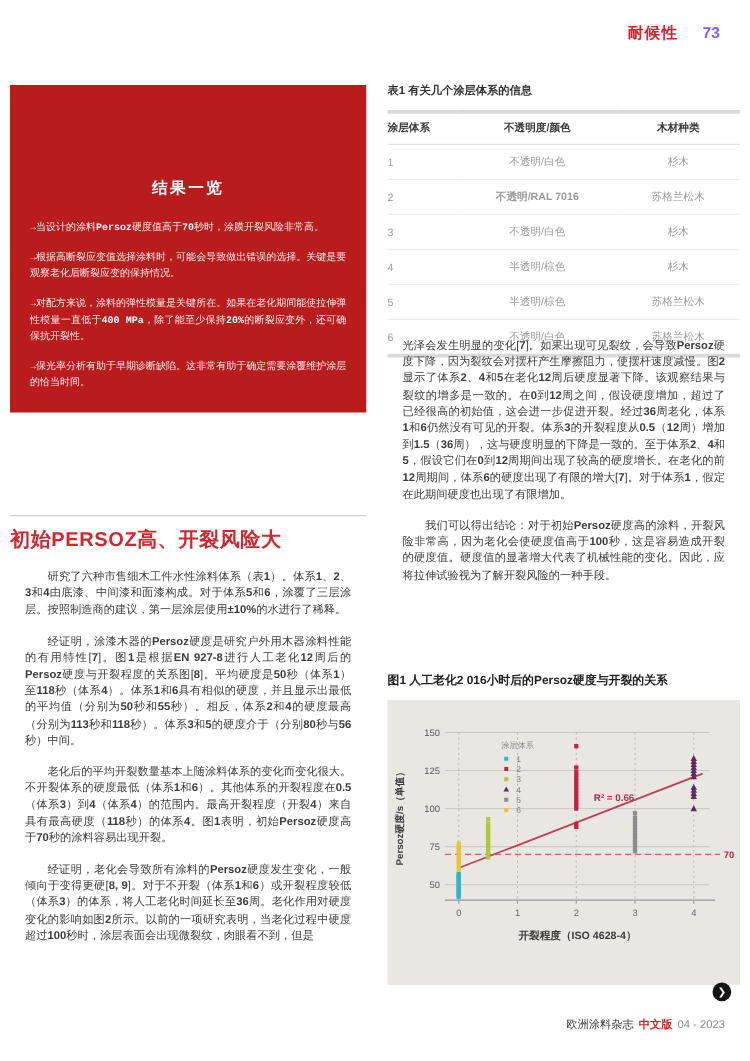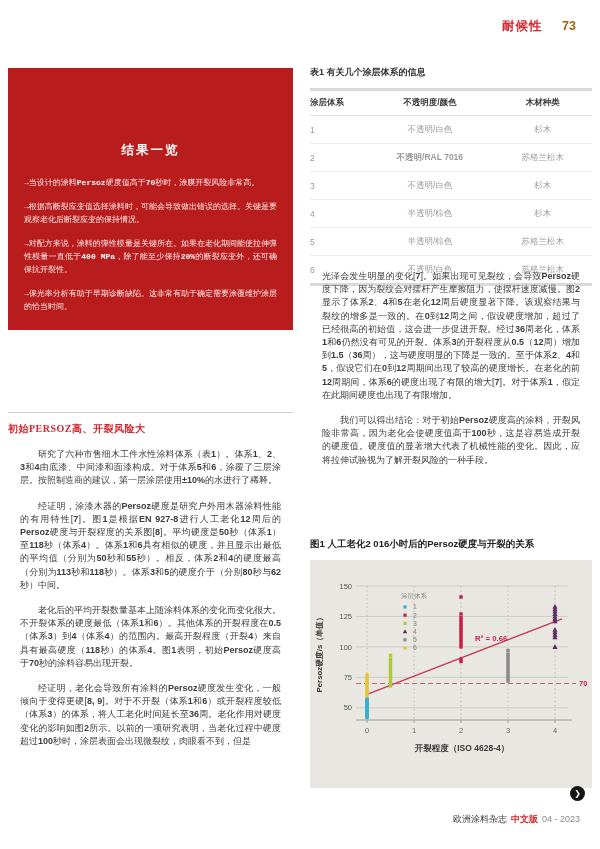--- a/index.html
+++ b/index.html
@@ -1,32 +1,32 @@
 <!DOCTYPE html>
 <html><head>
 <meta charset="utf-8">
 <style>
   html,body{margin:0;padding:0;background:#ffffff;}
   body{font-family:"Liberation Sans", sans-serif;}
   .page{position:relative;width:600px;height:849px;background:#fff;overflow:hidden;}
 
   .pagehead{position:absolute;top:18px;right:24px;font-size:12.5px;font-weight:bold;}
   .pagehead .topic{color:#d6252d;letter-spacing:1px;}
-  .pagehead .pno{color:#a16207;margin-left:16px;font-weight:bold;}
+  .pagehead .pno{color:#8b5cf6;margin-left:16px;font-weight:bold;}
 
   .summary{position:absolute;left:8px;top:68px;width:285px;height:262px;background:#b91c1c;color:#fff;
            box-sizing:border-box;padding:0 16px;}
   .summary h2{margin:0;padding-top:74px;text-align:center;font-size:12.5px;letter-spacing:2px;color:#fff;}
   .summary .bullets{margin-top:17px;}
   .summary .bullet{font-size:8px;line-height:13px;margin-bottom:11px;text-align:justify;color:#fbeaea;font-family:Liberation Mono, monospace;}
   .summary .bullet b{color:#ffffff;}
 
   .leftcol{position:absolute;left:8px;top:412px;width:285px;}
   .rule{border-top:1px solid #cfcfcf;height:0;margin:0 0 9px 0;}
-  .leftcol h3{margin:0 0 10px 0;color:#d6252d;font-size:10px;letter-spacing:.5px;font-family:Liberation Serif, serif;}
+  .leftcol h3{margin:0 0 10px 0;color:#d6252d;font-size:16px;letter-spacing:.5px;}
   .paras p{margin:12px;font-size:9px;line-height:13.2px;color:#3c3c3c;text-align:justify;}
   .paras p.ind{text-indent:2em;}
 
   .tableblock{position:absolute;left:310px;top:66px;width:282px;}
   .tableblock h4{margin:0 0 9px 0;font-size:9px;color:#333;}
   table.ctab{width:100%;border-collapse:collapse;font-size:8.5px;}
   table.ctab thead tr{border-top:3px solid #d9d9d9;}
   table.ctab th{padding:6px 0 6px 0;color:#3a3a3a;border-bottom:1px solid #e2e2e2;font-weight:bold;}
   table.ctab td{padding:7.5px 0;color:#9a9a9a;border-bottom:1px solid #ededed;}
   table.ctab tr.last td{border-bottom:3px solid #d9d9d9;}
@@ -112,21 +112,21 @@
           </tr>
         </tbody>
     </table>
   </div>
 
   <div class="leftcol">
     <div class="rule"></div>
     <h3>初始PERSOZ高、开裂风险大</h3>
     <div class="paras" id="left-paras">
         <p class="ind">研究了六种市售细木工件水性涂料体系（表<b>1</b>）。体系<b>1</b>、<b>2</b>、<b>3</b>和<b>4</b>由底漆、中间漆和面漆构成。对于体系<b>5</b>和<b>6</b>，涂覆了三层涂层。按照制造商的建议，第一层涂层使用<b>±10%</b>的水进行了稀释。</p>
-        <p class="ind">经证明，涂漆木器的<b>Persoz</b>硬度是研究户外用木器涂料性能的有用特性[<b>7</b>]。图<b>1</b>是根据<b>EN 927-8</b>进行人工老化<b>12</b>周后的<b>Persoz</b>硬度与开裂程度的关系图[<b>8</b>]。平均硬度是<b>50</b>秒（体系<b>1</b>）至<b>118</b>秒（体系<b>4</b>）。体系<b>1</b>和<b>6</b>具有相似的硬度，并且显示出最低的平均值（分别为<b>50</b>秒和<b>55</b>秒）。相反，体系<b>2</b>和<b>4</b>的硬度最高（分别为<b>113</b>秒和<b>118</b>秒）。体系<b>3</b>和<b>5</b>的硬度介于（分别<b>80</b>秒与<b>62</b>秒）中间。</p>
+        <p class="ind">经证明，涂漆木器的<b>Persoz</b>硬度是研究户外用木器涂料性能的有用特性[<b>7</b>]。图<b>1</b>是根据<b>EN 927-8</b>进行人工老化<b>12</b>周后的<b>Persoz</b>硬度与开裂程度的关系图[<b>8</b>]。平均硬度是<b>50</b>秒（体系<b>1</b>）至<b>118</b>秒（体系<b>4</b>）。体系<b>1</b>和<b>6</b>具有相似的硬度，并且显示出最低的平均值（分别为<b>50</b>秒和<b>55</b>秒）。相反，体系<b>2</b>和<b>4</b>的硬度最高（分别为<b>113</b>秒和<b>118</b>秒）。体系<b>3</b>和<b>5</b>的硬度介于（分别<b>80</b>秒与<b>56</b>秒）中间。</p>
         <p class="ind">老化后的平均开裂数量基本上随涂料体系的变化而变化很大。不开裂体系的硬度最低（体系<b>1</b>和<b>6</b>）。其他体系的开裂程度在<b>0.5</b>（体系<b>3</b>）到<b>4</b>（体系<b>4</b>）的范围内。最高开裂程度（开裂<b>4</b>）来自具有最高硬度（<b>118</b>秒）的体系<b>4</b>。图<b>1</b>表明，初始<b>Persoz</b>硬度高于<b>70</b>秒的涂料容易出现开裂。</p>
         <p class="ind">经证明，老化会导致所有涂料的<b>Persoz</b>硬度发生变化，一般倾向于变得更硬[<b>8, 9</b>]。对于不开裂（体系<b>1</b>和<b>6</b>）或开裂程度较低（体系<b>3</b>）的体系，将人工老化时间延长至<b>36</b>周。老化作用对硬度变化的影响如图<b>2</b>所示。以前的一项研究表明，当老化过程中硬度超过<b>100</b>秒时，涂层表面会出现微裂纹，肉眼看不到，但是</p>
       </div>
   </div>
 
   <div class="righttext paras" id="right-paras">
       <p class="">光泽会发生明显的变化[<b>7</b>]。如果出现可见裂纹，会导致<b>Persoz</b>硬度下降，因为裂纹会对摆杆产生摩擦阻力，使摆杆速度减慢。图<b>2</b>显示了体系<b>2</b>、<b>4</b>和<b>5</b>在老化<b>12</b>周后硬度显著下降。该观察结果与裂纹的增多是一致的。在<b>0</b>到<b>12</b>周之间，假设硬度增加，超过了已经很高的初始值，这会进一步促进开裂。经过<b>36</b>周老化，体系<b>1</b>和<b>6</b>仍然没有可见的开裂。体系<b>3</b>的开裂程度从<b>0.5</b>（<b>12</b>周）增加到<b>1.5</b>（<b>36</b>周），这与硬度明显的下降是一致的。至于体系<b>2</b>、<b>4</b>和<b>5</b>，假设它们在<b>0</b>到<b>12</b>周期间出现了较高的硬度增长。在老化的前<b>12</b>周期间，体系<b>6</b>的硬度出现了有限的增大[<b>7</b>]。对于体系<b>1</b>，假定在此期间硬度也出现了有限增加。</p>
       <p class="ind">我们可以得出结论：对于初始<b>Persoz</b>硬度高的涂料，开裂风险非常高，因为老化会使硬度值高于<b>100</b>秒，这是容易造成开裂的硬度值。硬度值的显著增大代表了机械性能的变化。因此，应将拉伸试验视为了解开裂风险的一种手段。</p>
     </div>
 

